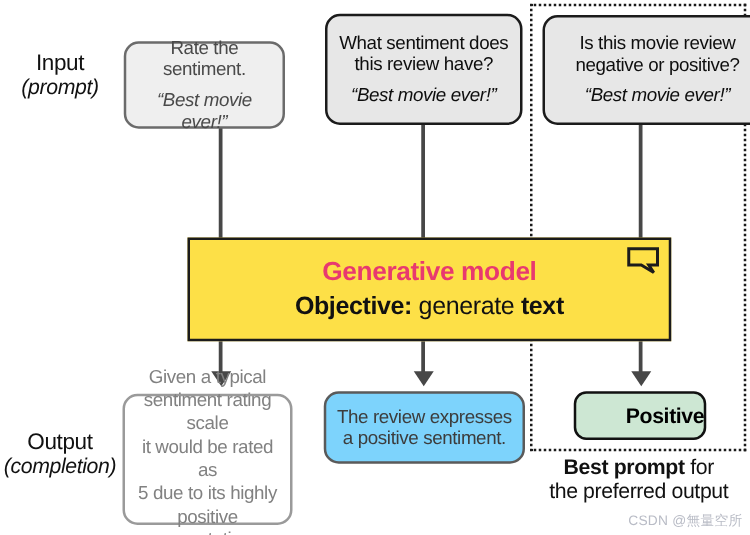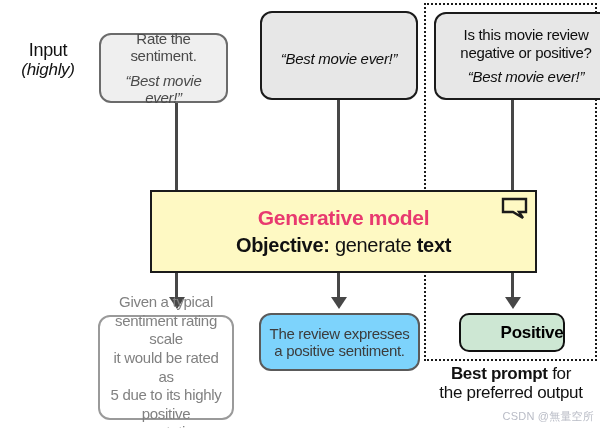--- a/index.html
+++ b/index.html
@@ -28,21 +28,21 @@
   .bubble.out-gray{background:#ffffff;border:2.5px solid #9a9a9a;color:#818181;line-height:1.24;}
   .bubble.out-green{background:#7dd3fc;border:2.5px solid #5a5a5a;color:#3c3c3c;}
 
   
   .dotted-region{
     box-sizing:border-box;border:2px dotted #1a1a1a;z-index:0;background:transparent;
   }
 
   
   .model-box{
-    box-sizing:border-box;background:#fef9c3;border:2px solid #1b1b1b;z-index:2;
+    box-sizing:border-box;background:#fde047;border:2px solid #1b1b1b;z-index:2;
     display:flex;flex-direction:column;align-items:center;justify-content:center;
   }
   .model-box .title{color:#e8396f;font-weight:bold;font-size:21px;line-height:1.15;}
   .model-box .objective{color:#111;font-size:20px;line-height:1.2;margin-top:2px;}
   .model-box .objective .b{font-weight:bold;}
   .speech-icon{position:absolute;top:5px;right:7px;width:27px;height:23px;}
 
   
   .vline{width:3px;background:#474747;z-index:1;}
   .arrow-line{width:3px;background:#474747;z-index:1;}
@@ -69,29 +69,31 @@
 </style>
 </head>
 <body>
 
 <div id="canvas">
 
   <div class="abs dotted-region" style="left:424px;top:3px;width:173px;height:358px;"></div>
 
   <div class="abs col-label" style="left:0;top:41px;">
     <div class="t">Input</div>
-    <div class="s">(highly)</div>
+    <div class="s">(prompt)</div>
   </div>
 
   <div class="abs bubble light" style="left:99px;top:33px;width:129px;height:70px;">
     <div class="multiline">Rate the sentiment.</div>
     <div class="quote">“Best movie ever!”</div>
   </div>
 
   <div class="abs bubble dark" style="left:260px;top:11px;width:158px;height:89px;">
+    <div class="multiline">What sentiment does
+this review have?</div>
     <div class="quote">“Best movie ever!”</div>
   </div>
 
   <div class="abs bubble dark" style="left:434px;top:12px;width:184px;height:88px;">
     <div class="multiline">Is this movie review
 negative or positive?</div>
     <div class="quote">“Best movie ever!”</div>
   </div>
 
   <div class="abs vline" style="left:175px;top:102px;height:89px;"></div>
@@ -106,20 +108,24 @@
     </svg>
   </div>
 
   <div class="abs arrow-line" style="left:175px;top:273px;height:25px;"></div>
   <div class="abs arrow-head" style="left:169px;top:297px;"></div>
   <div class="abs arrow-line" style="left:337px;top:273px;height:25px;"></div>
   <div class="abs arrow-head" style="left:331px;top:297px;"></div>
   <div class="abs arrow-line" style="left:511px;top:273px;height:25px;"></div>
   <div class="abs arrow-head" style="left:505px;top:297px;"></div>
 
+  <div class="abs col-label" style="left:0;top:344px;">
+    <div class="t">Output</div>
+    <div class="s">(completion)</div>
+  </div>
 
   <div class="abs bubble out-gray" style="left:98px;top:315px;width:136px;height:105px;">
     <div class="multiline">Given a typical
 sentiment rating scale
 it would be rated as
 5 due to its highly
 positive connotation.</div>
   </div>
 
   <div class="abs bubble out-green" style="left:259px;top:313px;width:161px;height:58px;">

